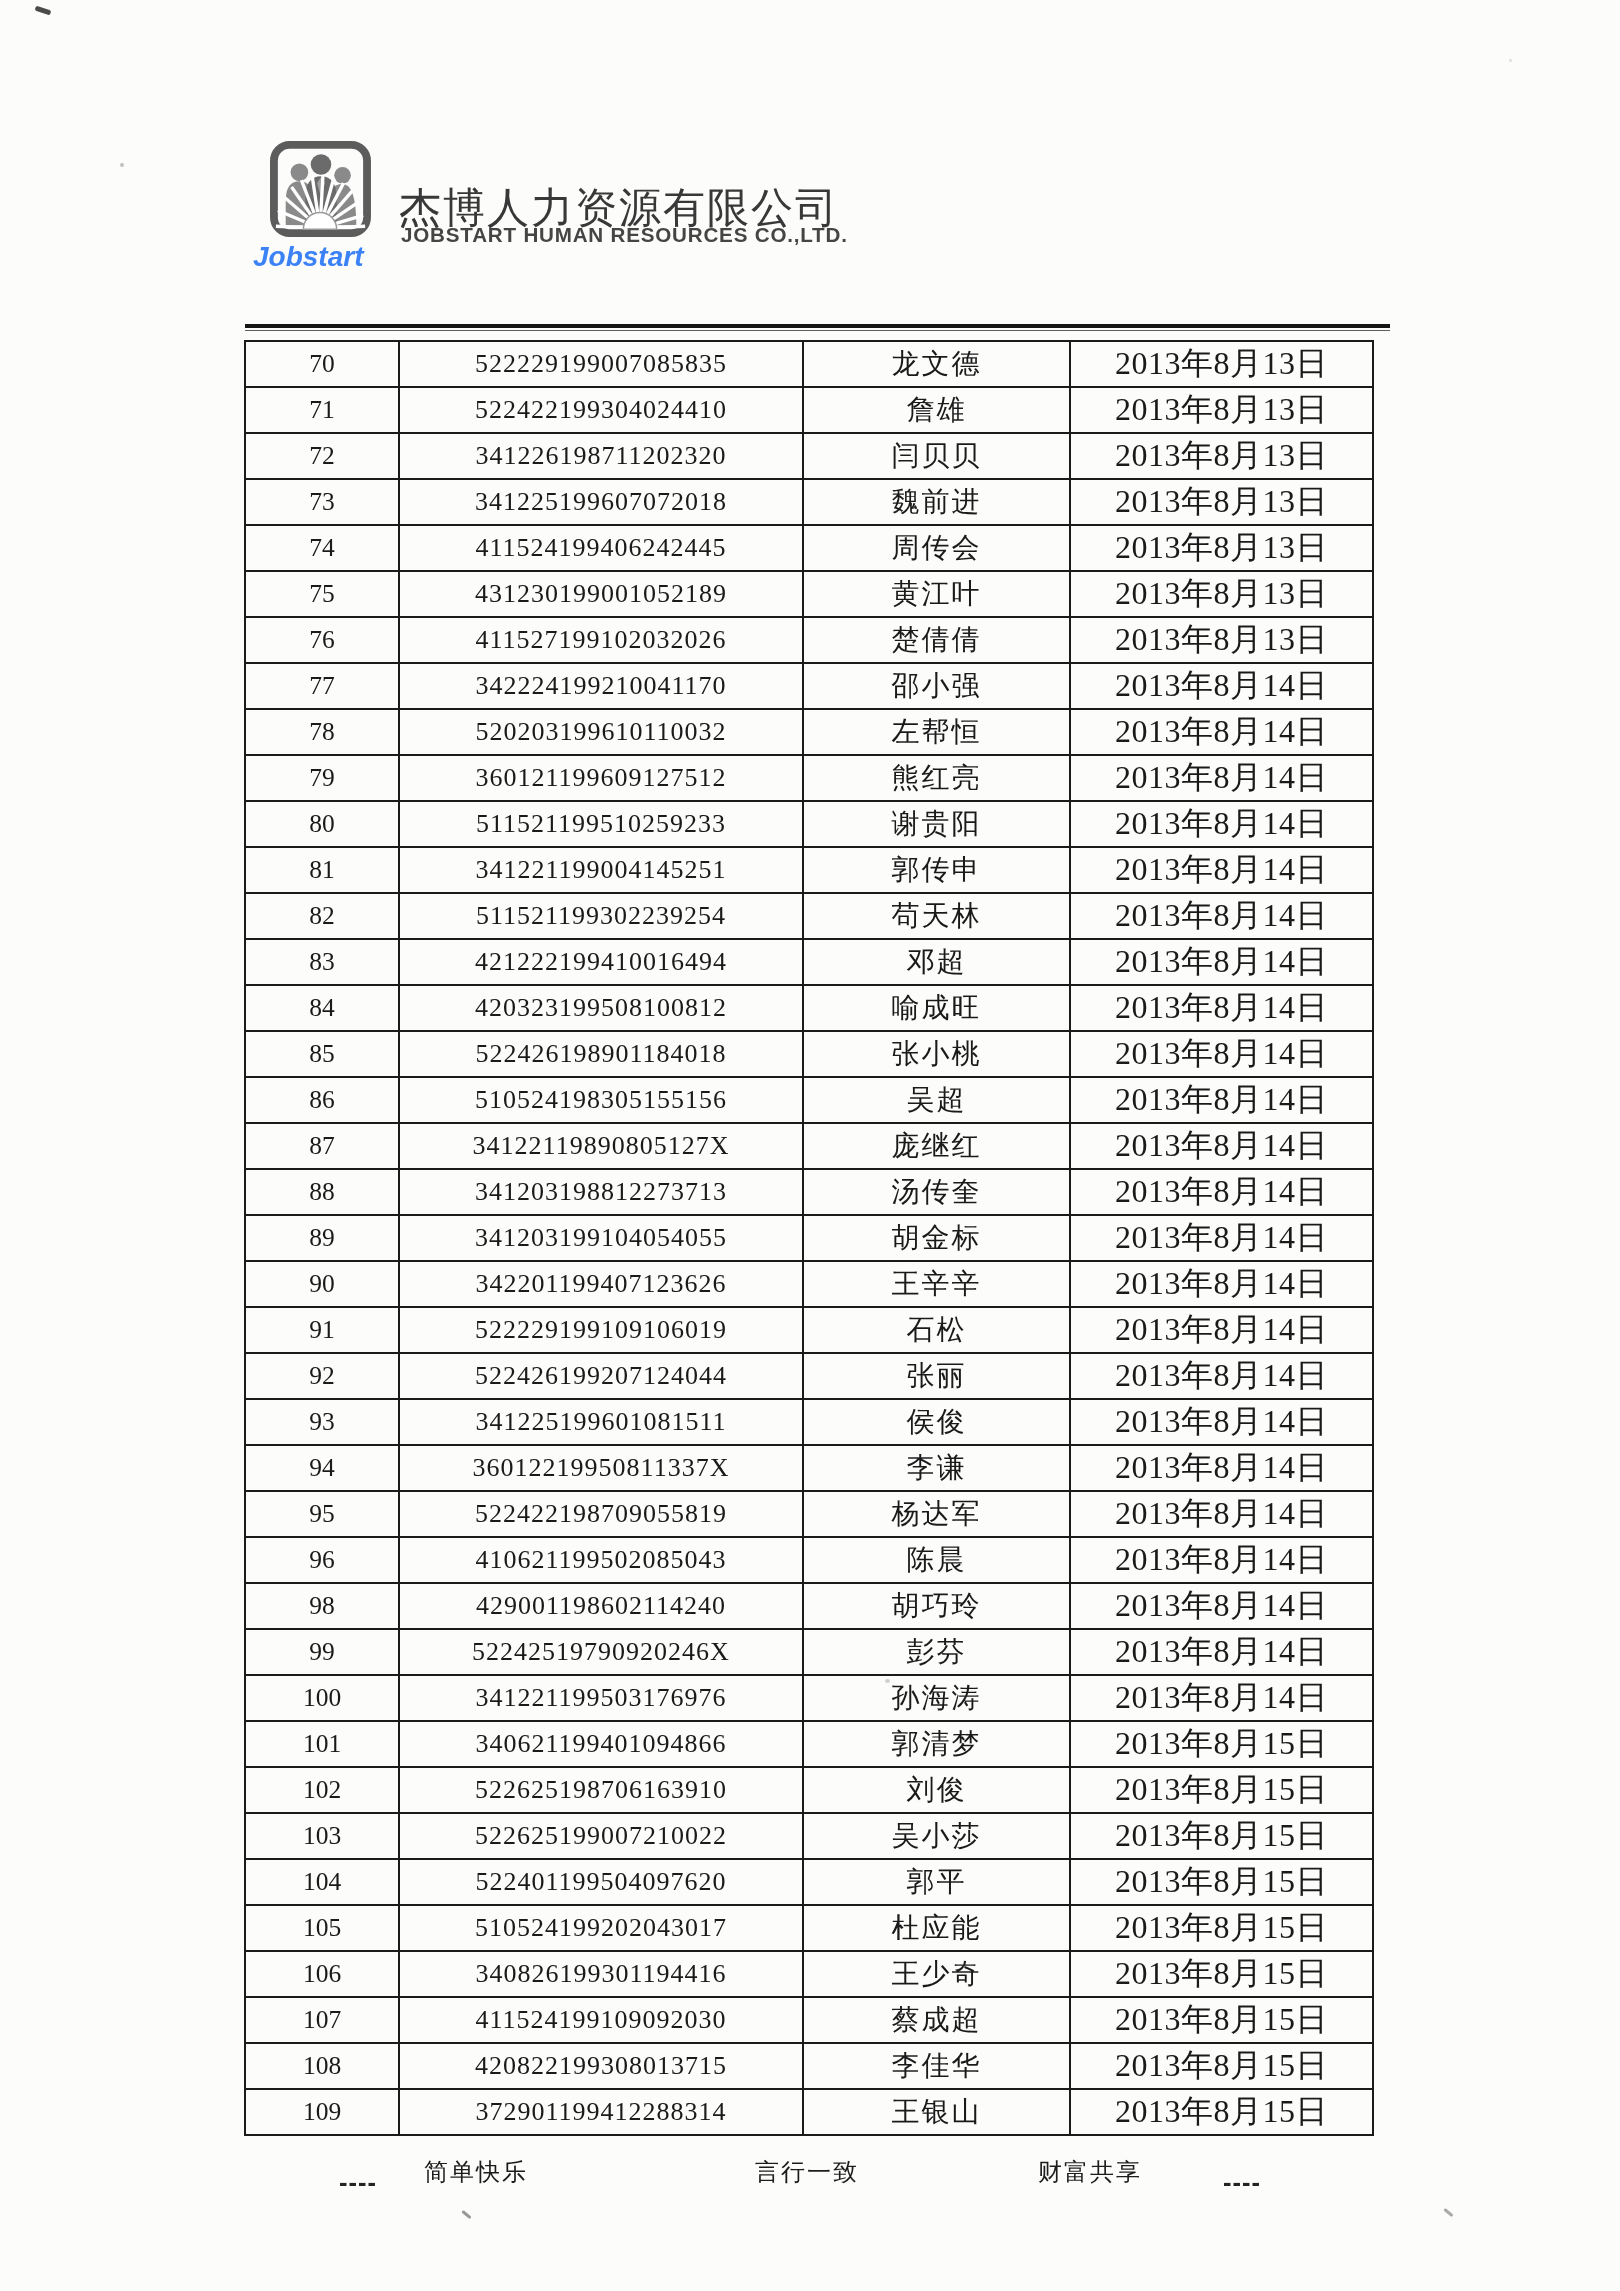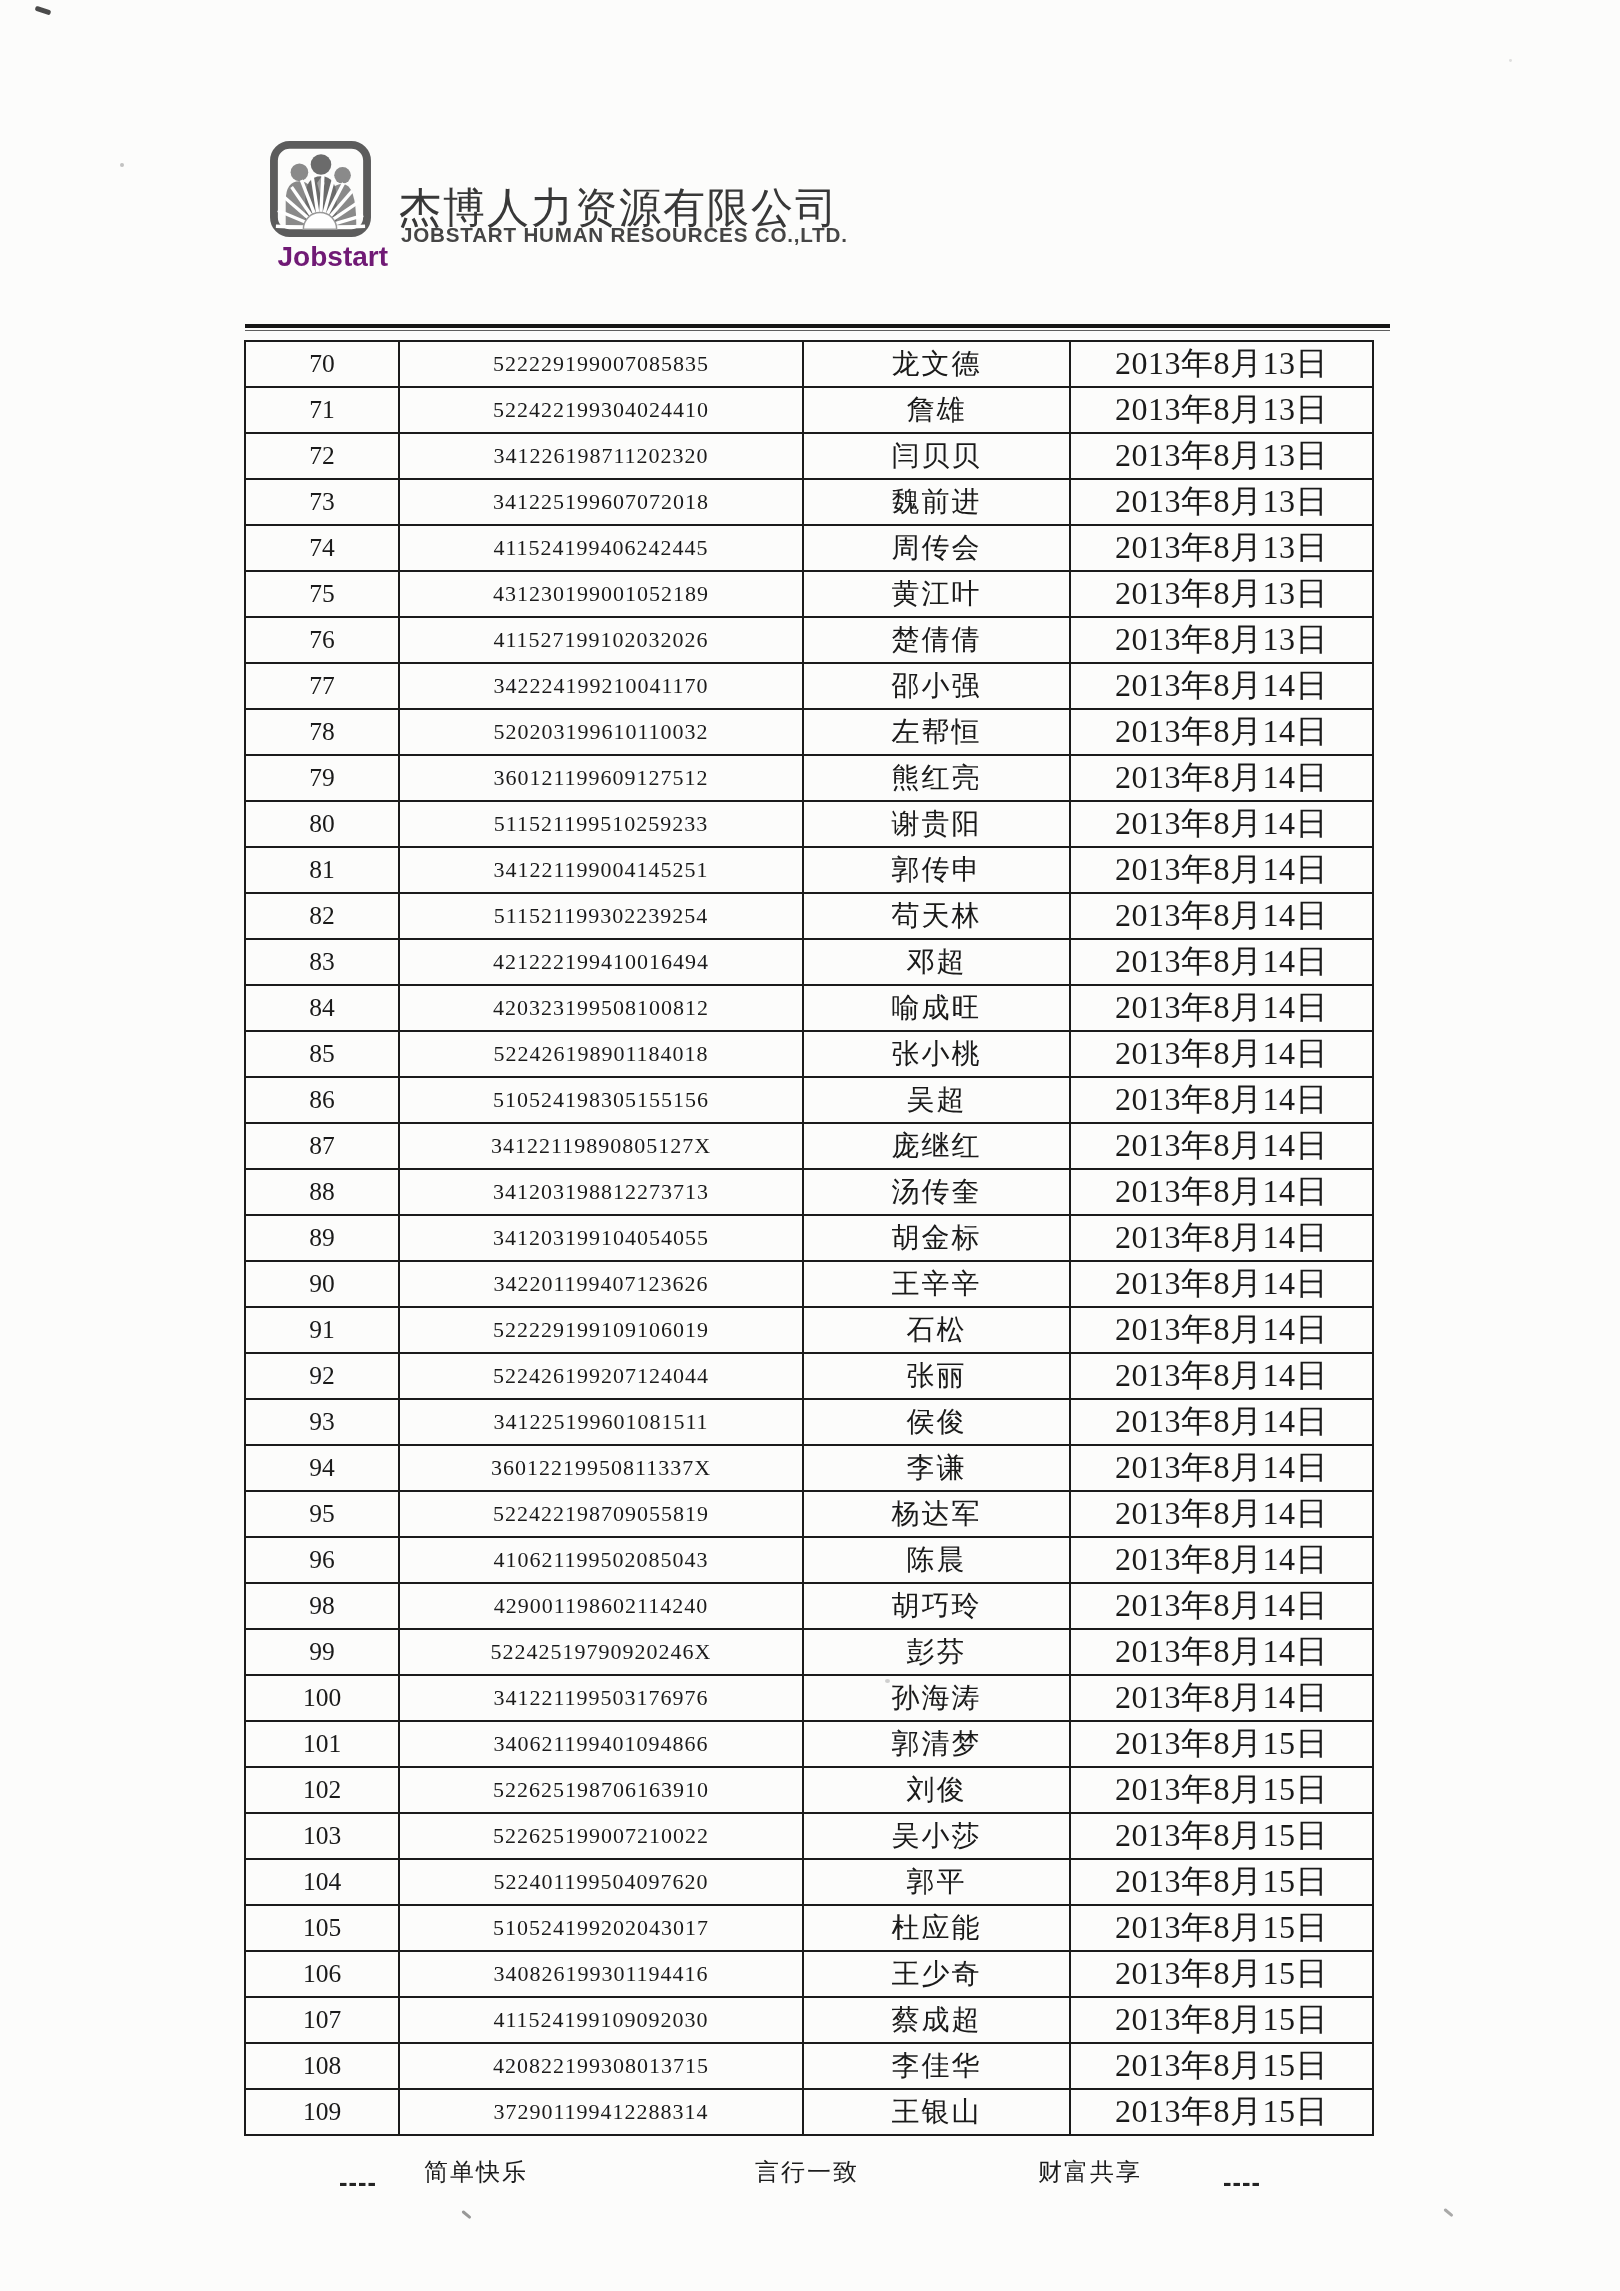--- a/index.html
+++ b/index.html
@@ -15,23 +15,23 @@
     color:#1a1a1a;
     overflow:hidden;
   }
 
   
   .logo-box{
     position:absolute;left:268px;top:140px;width:105px;height:98px;
   }
   .brand{
     position:absolute;left:253px;top:241px;width:135px;
-    text-align:right;
+    text-align:left;
     font-family:"Liberation Sans","DejaVu Sans",sans-serif;
-    font-weight:bold;font-size:28px;color:#701a75;letter-spacing:0px;
+    font-weight:bold;font-size:28px;color:#3b82f6;letter-spacing:0px;font-style:italic;
   }
   .company-cn{
     position:absolute;left:399px;top:180px;
     font-size:42px;color:#383838;letter-spacing:2px;white-space:nowrap;
   }
   .company-en{
     position:absolute;left:401px;top:223px;
     font-family:"Liberation Sans","DejaVu Sans",sans-serif;
     font-weight:600;font-size:20.6px;color:#454545;letter-spacing:0.8px;white-space:nowrap;
   }
@@ -50,21 +50,21 @@
   table.roster td{
     border:2px solid #1b1b1b;
     height:41px;
     text-align:center;vertical-align:middle;
     padding:0;
     color:#1a1a1a;
     overflow:hidden;white-space:nowrap;
   }
   table.roster{border:2.9px solid #151515;}
   td.c-no{font-size:25.5px;}
-  td.c-id{font-size:22px;letter-spacing:1px;}
+  td.c-id{font-size:26px;letter-spacing:1px;}
   td.c-name{font-size:28px;letter-spacing:2px;}
   td.c-date{font-size:32px;letter-spacing:0.5px;}
 
   
   .footer-item{
     position:absolute;
     font-family:"Liberation Sans","DejaVu Sans",sans-serif;
     color:#1c1c1c;white-space:nowrap;
   }
   .slogan{font-size:24px;letter-spacing:2px;top:2156px;}

